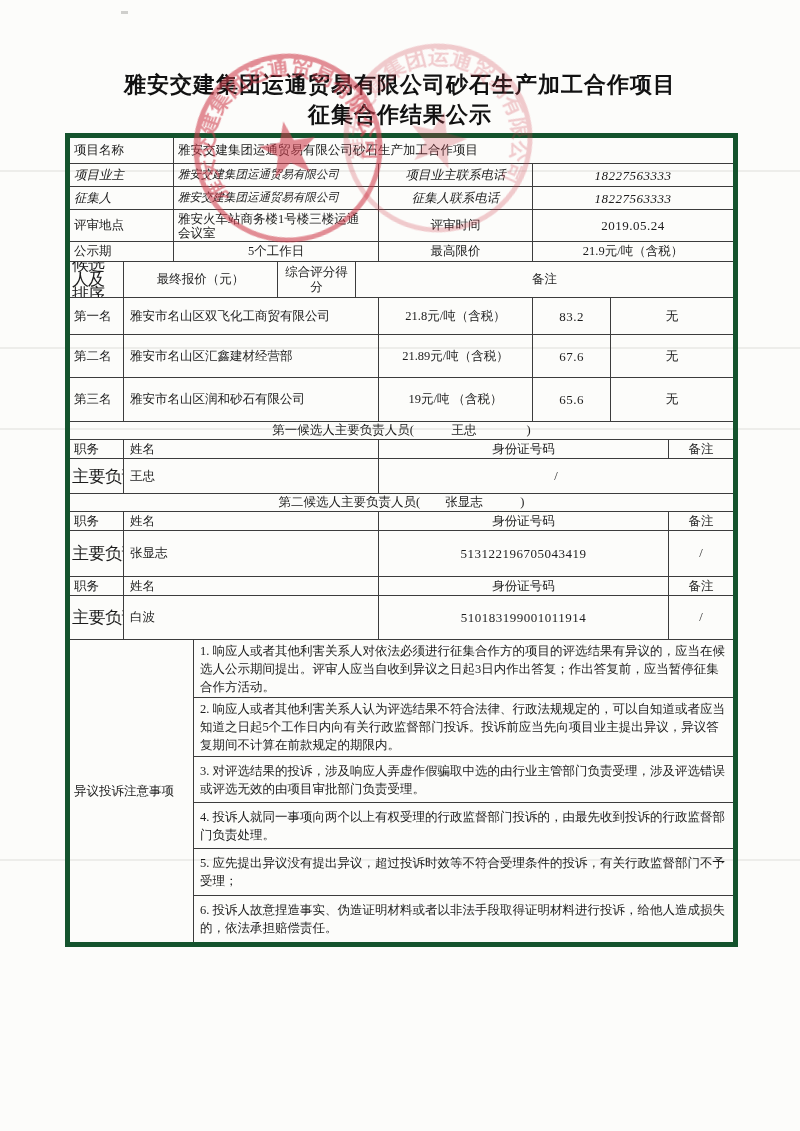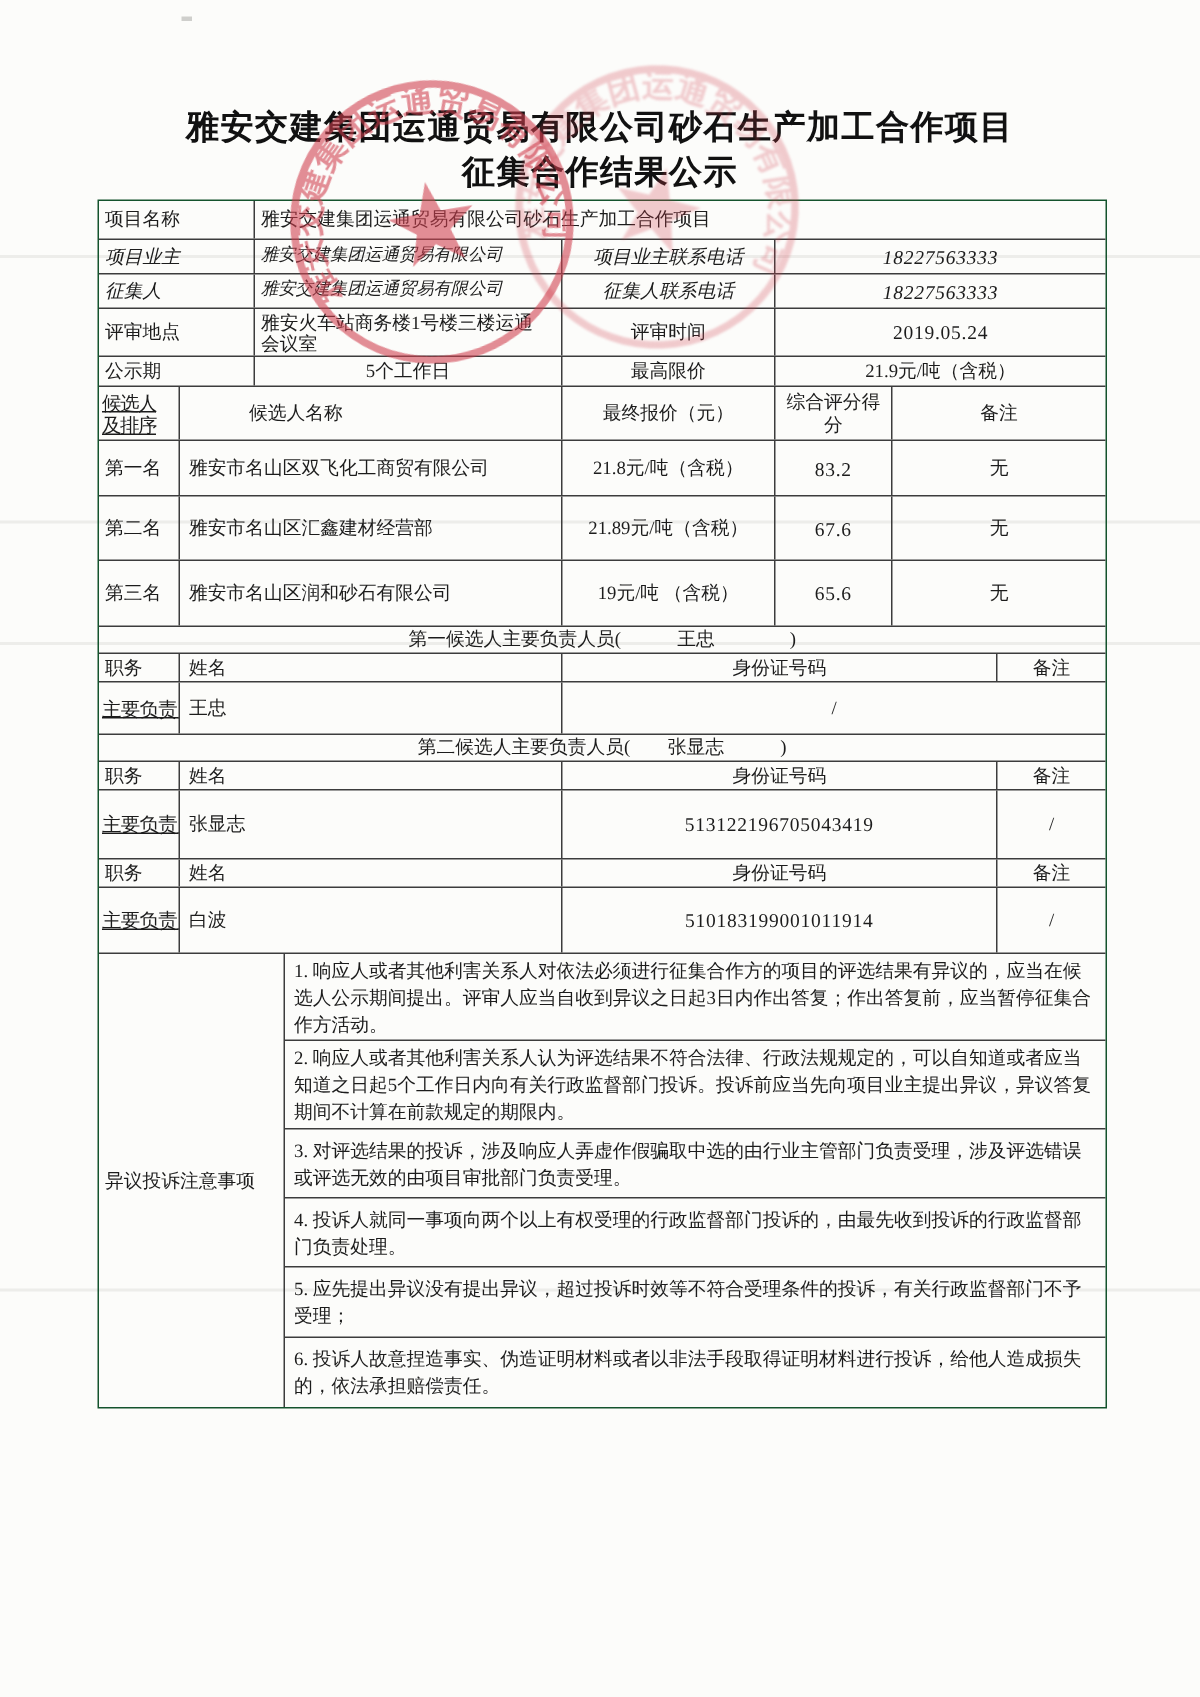--- a/index.html
+++ b/index.html
@@ -12,44 +12,44 @@
   }
   .doc-title{
     position:absolute;left:0;top:70px;width:800px;
     text-align:center;
     font-family:"Liberation Sans","DejaVu Sans",sans-serif;
     font-weight:bold;font-size:22px;line-height:30px;color:#111;
     letter-spacing:1px;
   }
   .tbl{
     position:absolute;left:65px;top:133px;width:673px;
-    border:1px solid #14532d;box-sizing:border-box;
+    border:5px solid #14532d;box-sizing:border-box;
     background:transparent;
     font-size:12.5px;line-height:15px;
   }
   .t-row{display:flex;box-sizing:border-box;border-bottom:1px solid #3c3c3c;}
   .t-row:last-child{border-bottom:none;}
   .cell{
     box-sizing:border-box;border-right:1px solid #3c3c3c;
     display:flex;align-items:center;padding:1px 4px;overflow:hidden;
   }
   .cell:last-child{border-right:none;}
   .c{justify-content:center;text-align:center;}
   
-  .w-a{width:104px;} .w-b{width:205px;} .w-c{width:142px;} .w-d{flex:1;}
+  .w-a{width:104px;} .w-b{width:205px;} .w-c{width:154px;} .w-d{flex:1;}
   .w-r{width:54px;}  .w-n{width:255px;} .w-s{width:78px;}  .w-e{flex:1;}
   .w-id{width:290px;} .w-bk{flex:1;}
   .w-note-l{width:124px;text-align:right;}
   
   .h26{height:26px;} .h23{height:23px;font-style:italic;} .h32{height:32px;} .h20{height:20px;}
   .h36{height:36px;} .h37{height:37px;} .h43{height:43px;} .h44{height:44px;}
   .h18{height:18px;} .h19{height:19px;} .h35{height:35px;} .h46{height:46px;}
   .wrap170{display:block;width:172px;line-height:11.5px;font-size:11.5px;}
   .wrap185{display:block;width:186px;line-height:14px;}
-  .tight{font-size:13px;letter-spacing:-0.5px;white-space:nowrap;padding-left:2px;text-decoration:underline;}
+  .tight{font-size:17px;letter-spacing:-0.5px;white-space:nowrap;padding-left:2px;}
   .num{font-size:13px;letter-spacing:0.5px;}
   .sec-title{justify-content:center;text-align:right;width:100%;}
   .indent46{padding-left:46px;}
   .indent6{padding-left:6px;}
   .note-cell{padding:2px 6px;text-align:left;line-height:18px;}
   .notes-body{display:flex;flex-direction:column;flex:1;}
   .notes-body > .note-row{box-sizing:border-box;border-bottom:1px solid #3c3c3c;display:flex;align-items:center;}
   .notes-body > .note-row:last-child{border-bottom:none;}
   .notes-wrap{display:flex;box-sizing:border-box;}
   .seal{position:absolute;pointer-events:none;}
@@ -111,21 +111,20 @@
 
     <div class="t-row h20">
       <div class="cell w-a">公示期</div>
       <div class="cell w-b c">5个工作日</div>
       <div class="cell w-c c">最高限价</div>
       <div class="cell w-d c">21.9元/吨（含税）</div>
     </div>
 
     <div class="t-row h36">
       <div class="cell w-r tight" style="white-space:normal;letter-spacing:-1px;">候选人及排序</div>
-      <div class="cell w-n indent46">候选人名称</div>
       <div class="cell w-c c">最终报价（元）</div>
       <div class="cell w-s c">综合评分得分</div>
       <div class="cell w-e c">备注</div>
     </div>
 
     <div class="t-row h37">
       <div class="cell w-r">第一名</div>
       <div class="cell w-n indent6">雅安市名山区双飞化工商贸有限公司</div>
       <div class="cell w-c c">21.8元/吨（含税）</div>
       <div class="cell w-s c num">83.2</div>

